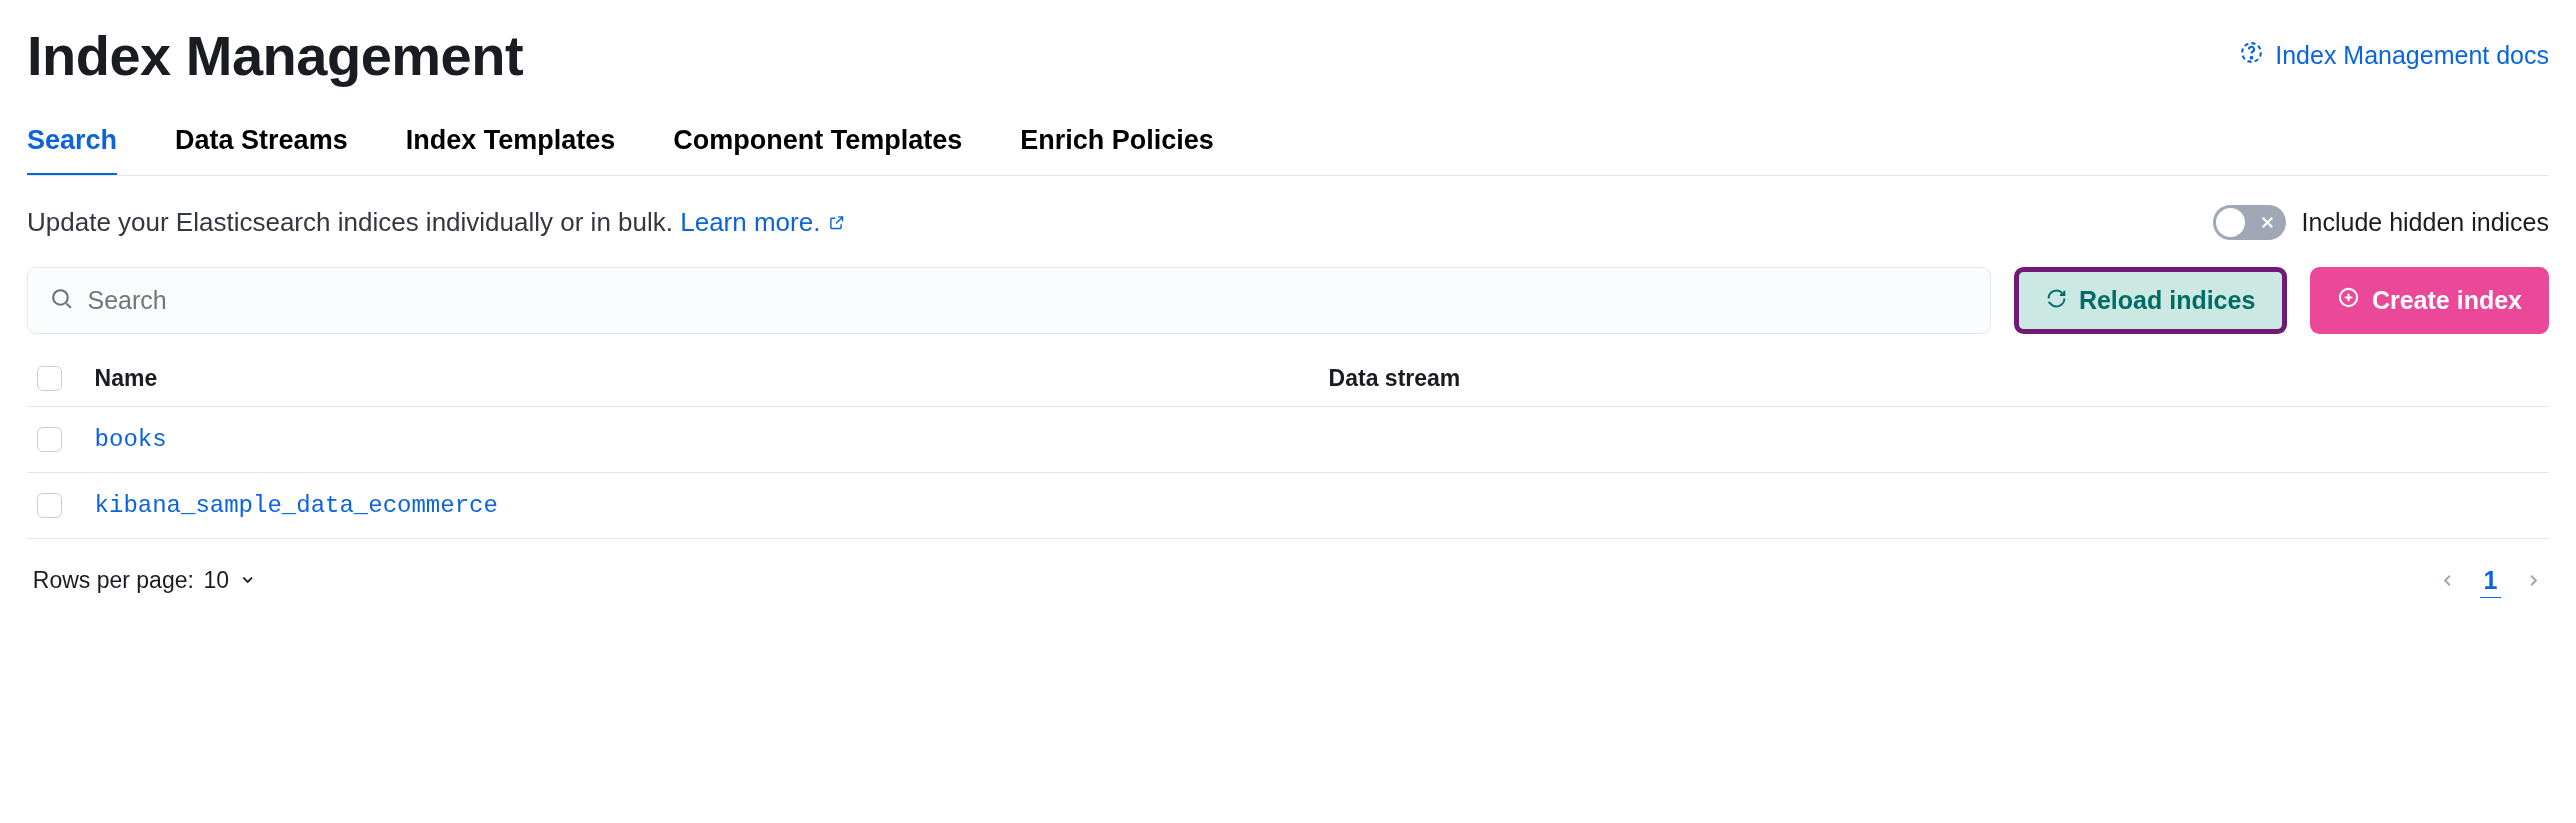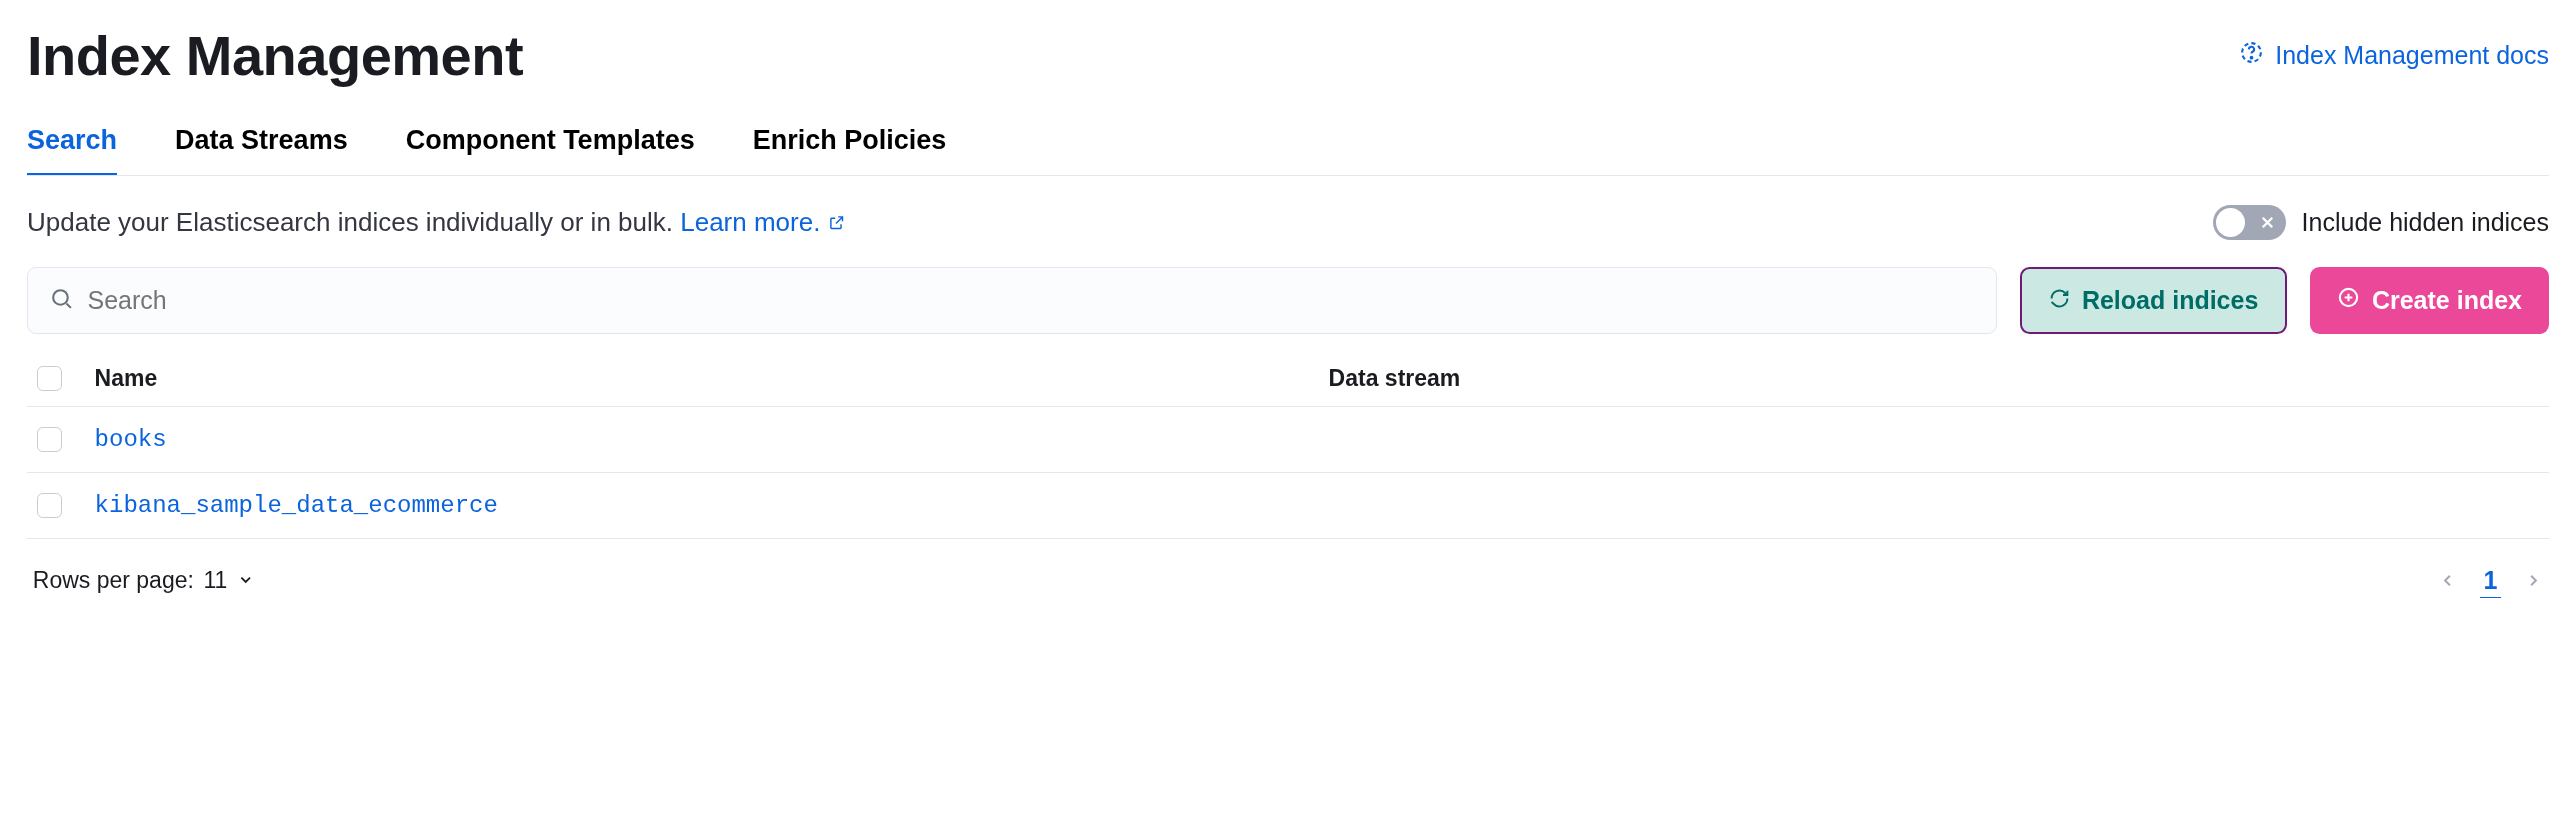--- a/index.html
+++ b/index.html
@@ -142,21 +142,21 @@
     font-weight: 600;
     border-radius: 9.6px;
     padding: 0 27px;
     height: 67px;
     cursor: pointer;
     border: none;
   }
   .btn-reload {
     background: #cbe8e3;
     color: #006c66;
-    border: 2px solid #701a75;
+    border: 5px solid #701a75;
     justify-content: center;
   }
   .btn-reload svg { width: 21px; height: 21px; }
   .btn-create {
     background: #ec4899;
     color: #fff;
   }
   .btn-create svg { width: 23px; height: 23px; }
   .table-head {
     display: flex;
@@ -237,20 +237,21 @@
           <circle cx="12" cy="17" r="0.8" fill="currentColor"></circle>
         </svg>
     </span>
     <span>Index Management docs</span>
   </a>
 </div>
 
 <div class="tabs">
   <button class="tab active">Search</button>
   <button class="tab">Data Streams</button>
+  <button class="tab">Index Templates</button>
   <button class="tab">Component Templates</button>
   <button class="tab">Enrich Policies</button>
 </div>
 
 <div class="desc-row">
   <div class="desc-text">
     <span>Update your Elasticsearch indices individually or in bulk. </span>
     <a class="learn-more">
       <span>Learn more.</span>
       <span>
@@ -322,21 +323,21 @@
   <div class="col-check">
       <div class="checkbox"></div>
     </div>
   <div class="col-name"><a class="index-link">kibana_sample_data_ecommerce</a></div>
   <div class="col-ds"></div>
 </div>
 
 <div class="footer-row">
   <div class="rows-pp">
     <span>Rows per page: </span>
-    <span>11</span>
+    <span>10</span>
     <span>
       <svg viewBox="0 0 24 24" fill="none" stroke="currentColor" stroke-width="2.5">
           <path d="M6 9l6 6 6-6"></path>
         </svg>
     </span>
   </div>
   <div class="pager">
     <span class="pager-arrow">
       <svg viewBox="0 0 24 24" fill="none" stroke="currentColor" stroke-width="2.5">
           <path d="M15 6l-6 6 6 6"></path>

